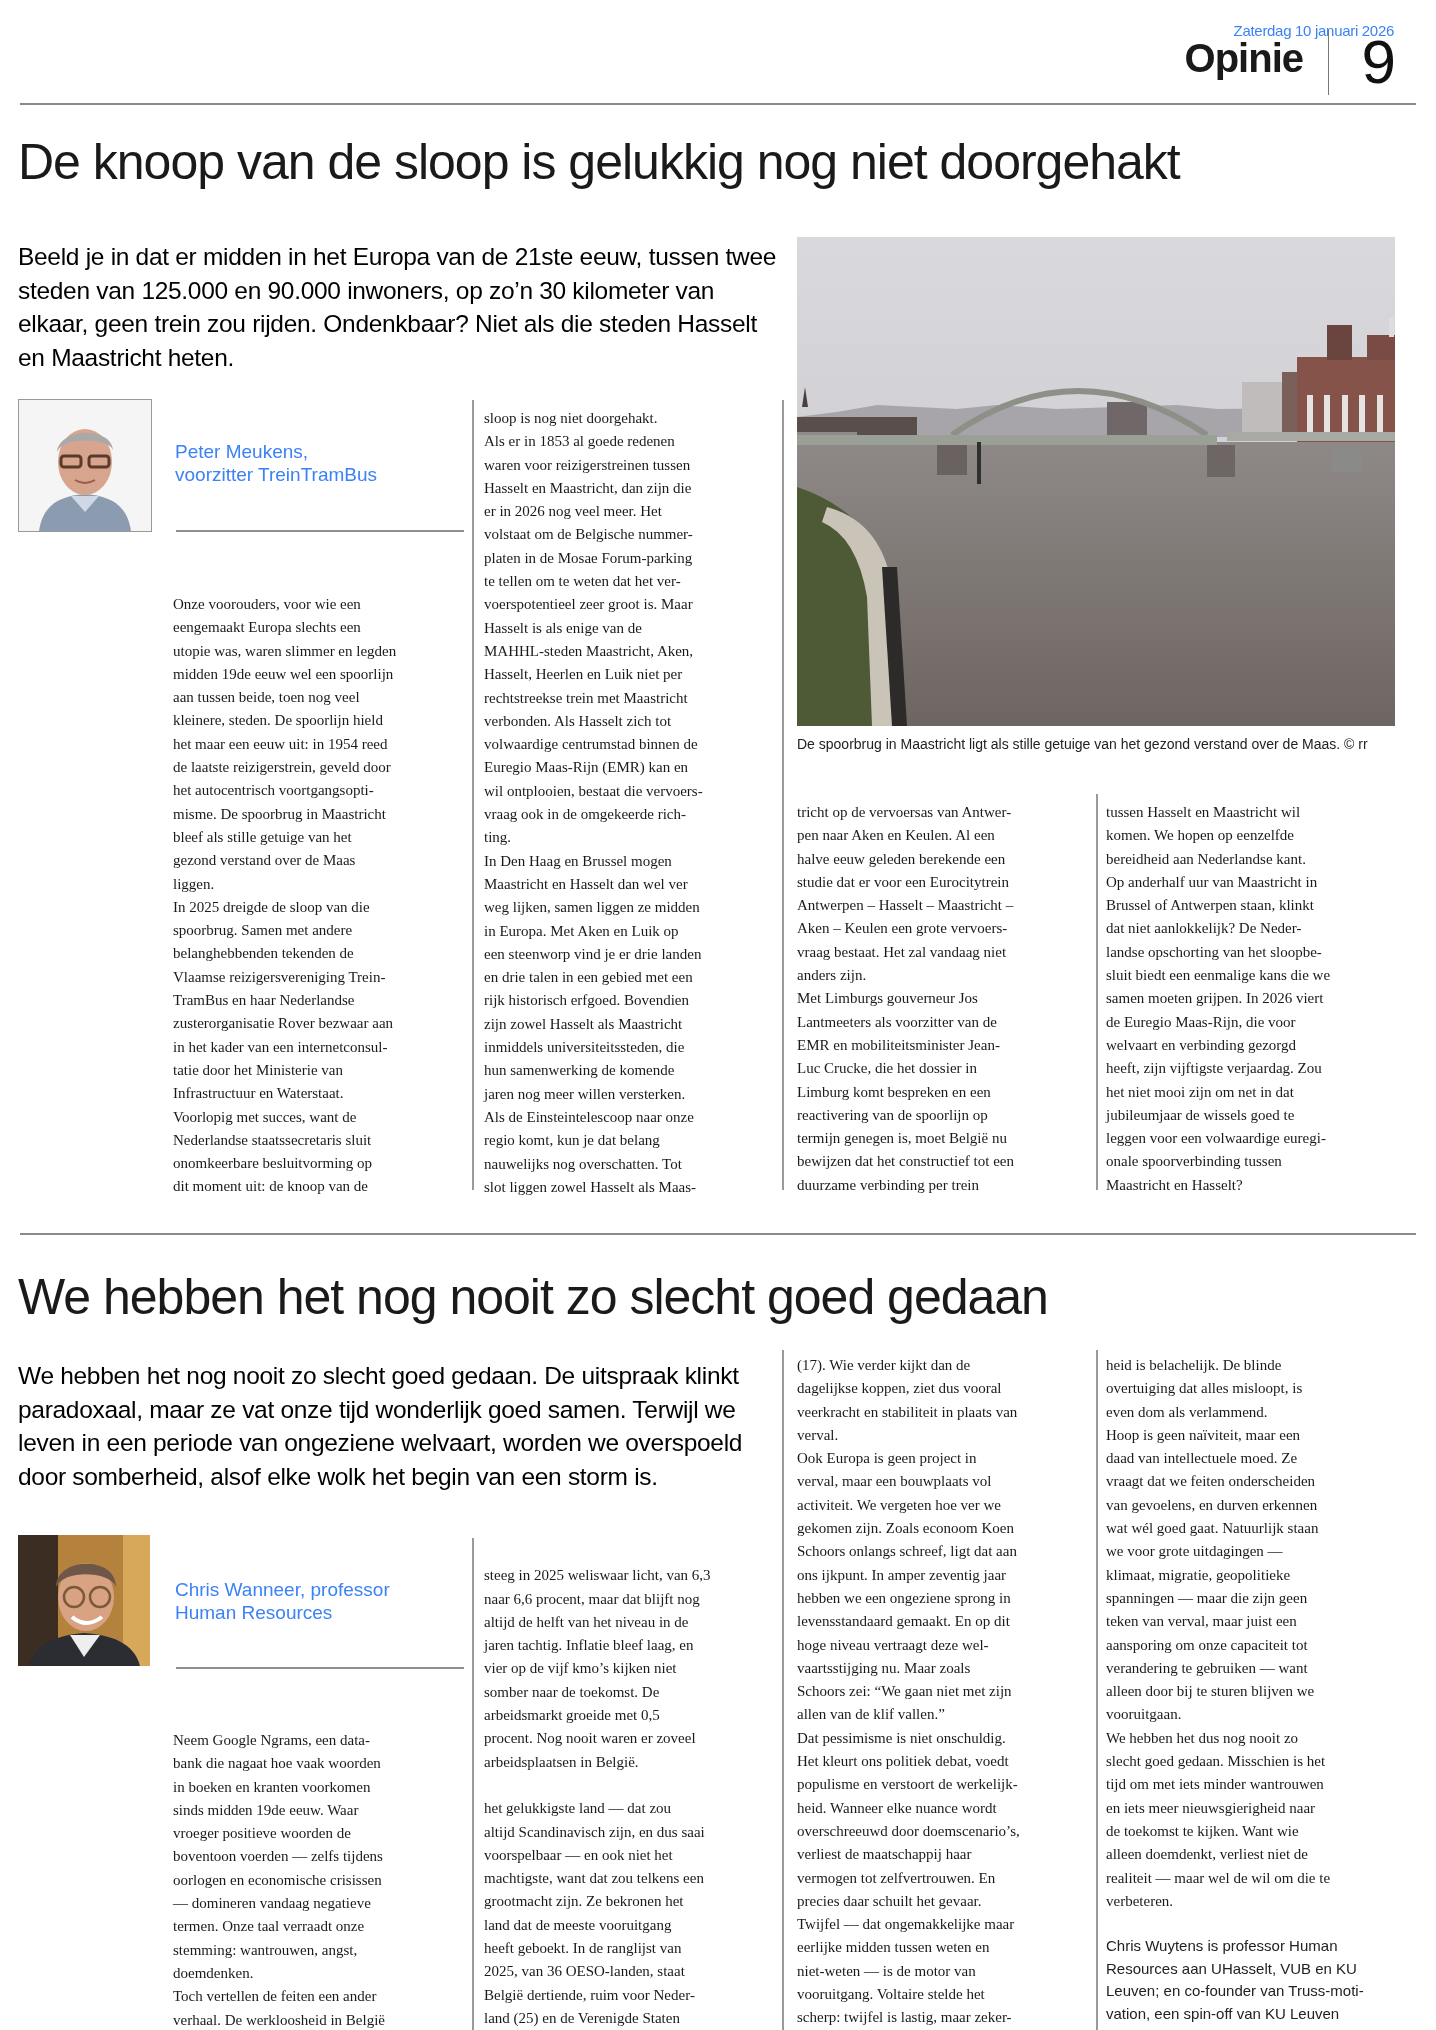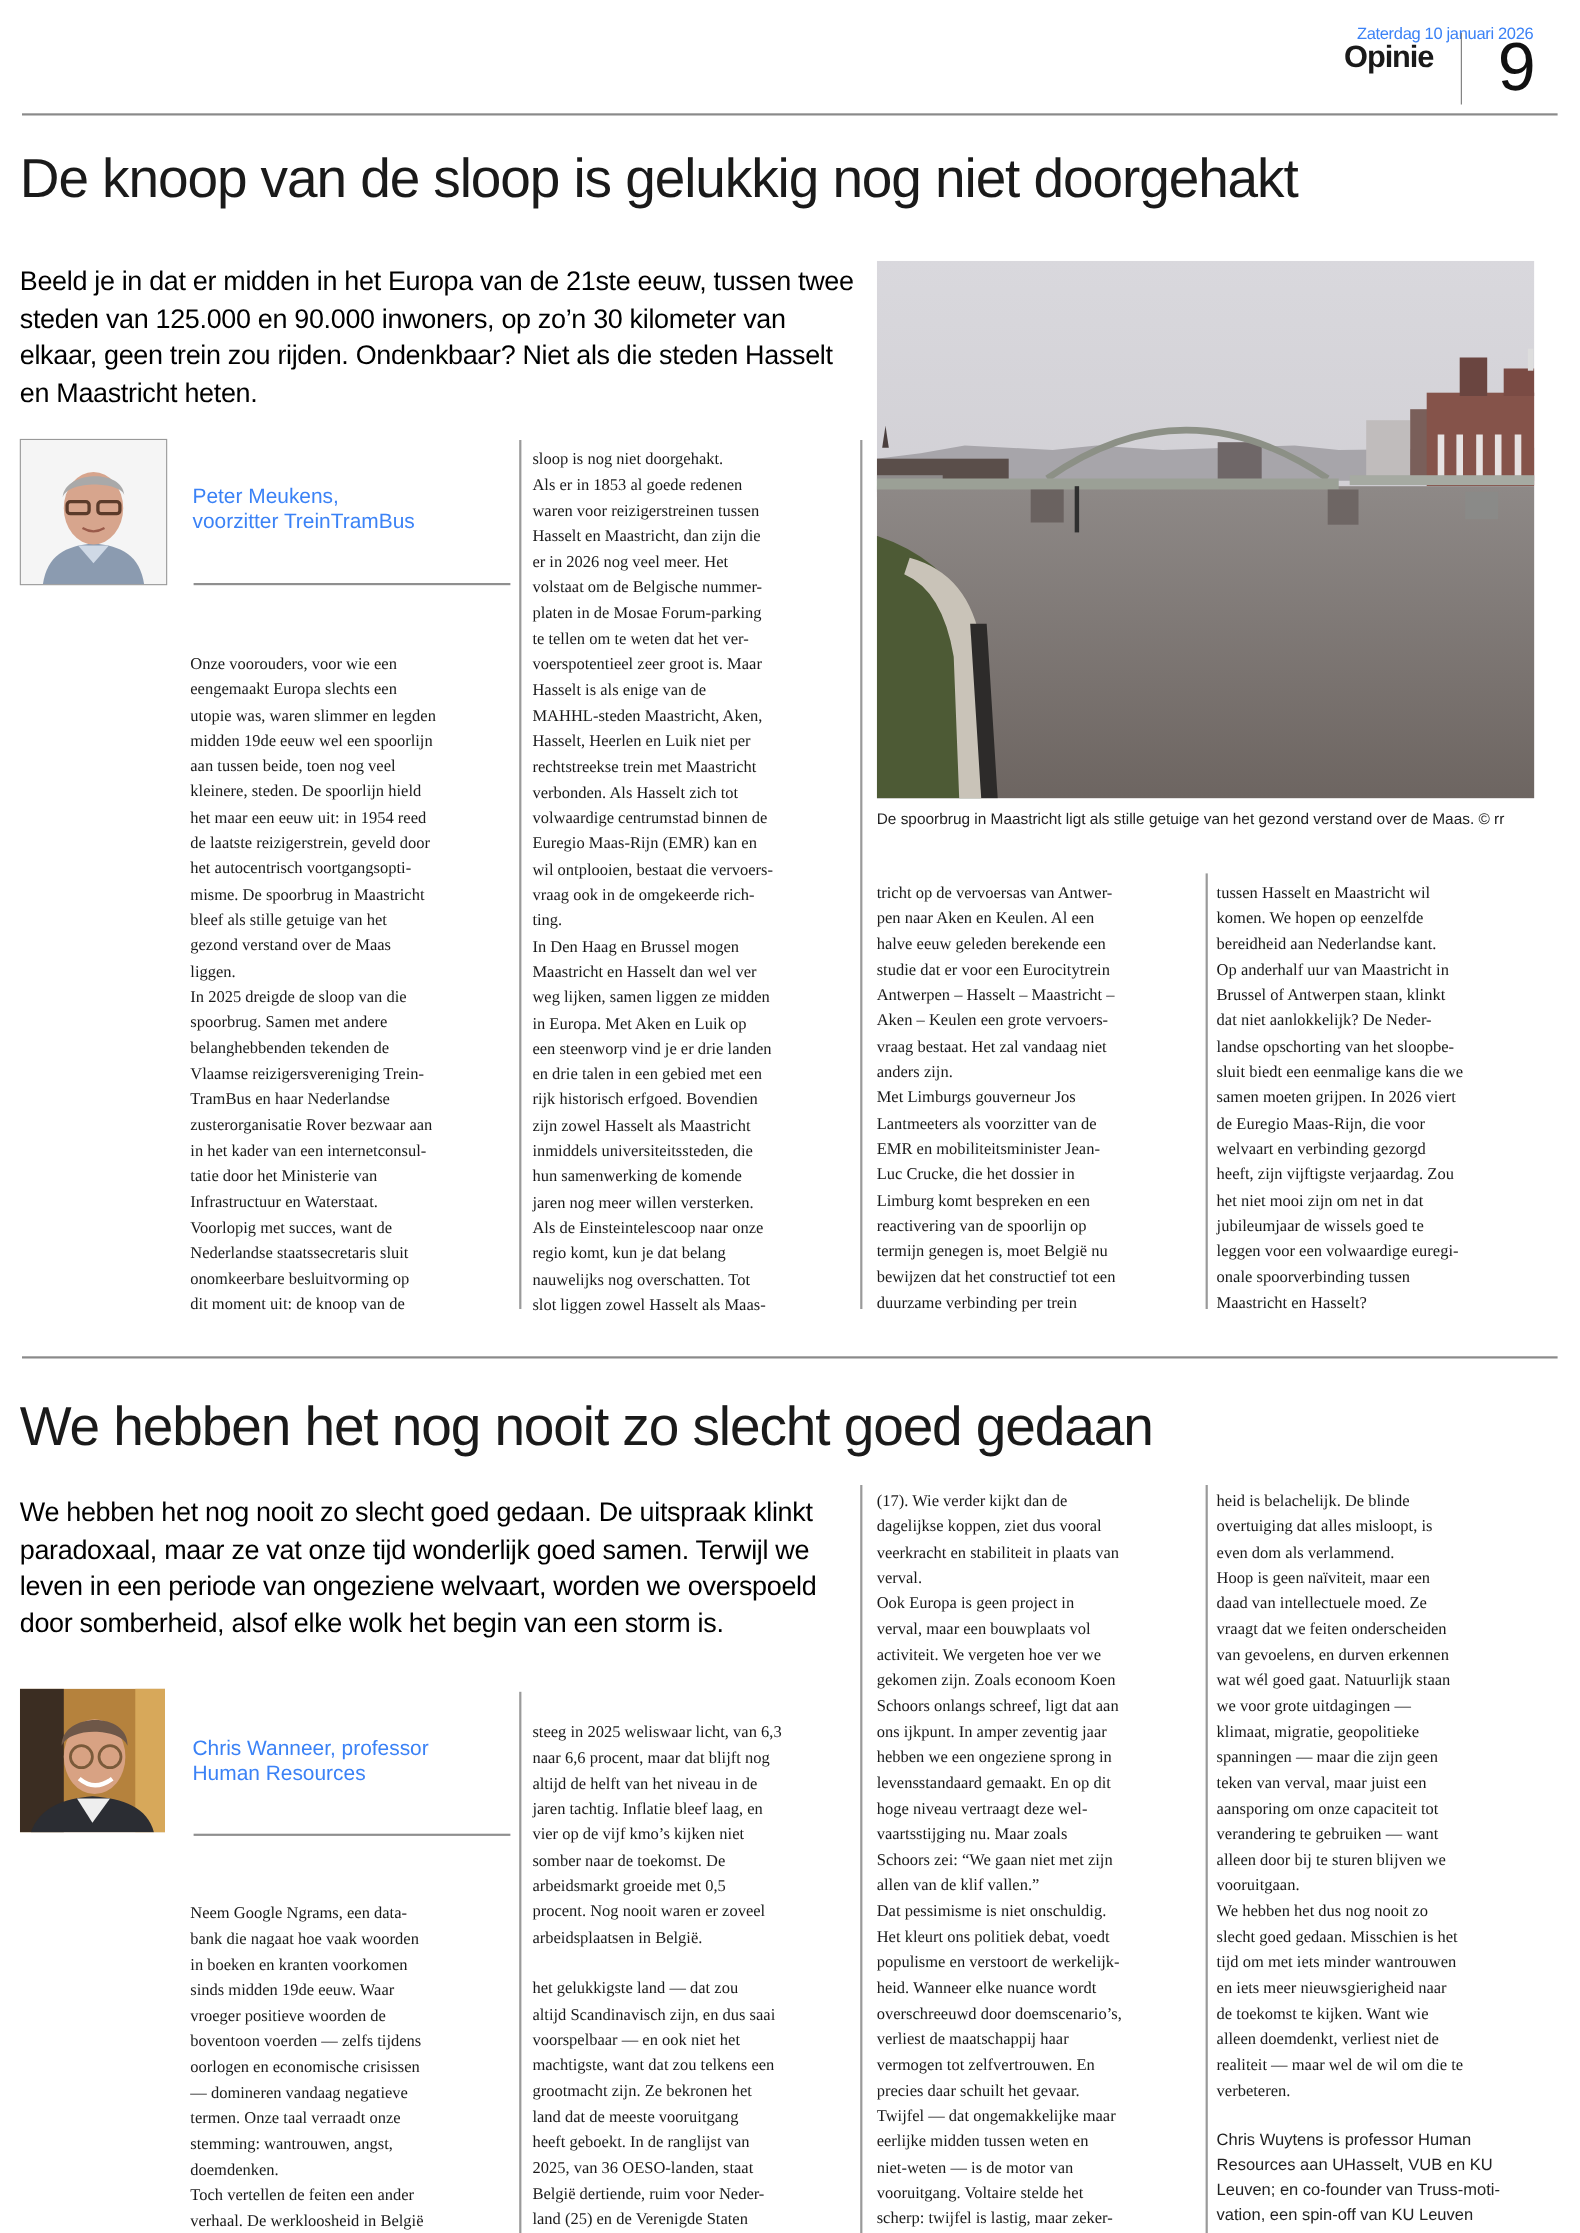--- a/index.html
+++ b/index.html
@@ -3,21 +3,21 @@
 <meta charset="utf-8">
 <style>
   html, body { margin: 0; padding: 0; background: #ffffff; }
   body { width: 1436px; height: 2030px; position: relative; overflow: hidden; color: #1a1a1a; }
   .sans { font-family: "Liberation Sans", "DejaVu Sans", sans-serif; }
   .serif { font-family: "Liberation Serif", "DejaVu Serif", serif; }
   .abs { position: absolute; }
 
   
   .dateline { right: 42px; top: 2px; font-size: 15px; color: #3b82f6; letter-spacing: -0.3px; margin-top: 20px; }
-  .section { right: 133px; top: 36px; font-size: 28px; font-weight: bold; letter-spacing: -1px; }
+  .section { right: 133px; top: 36px; font-size: 40px; font-weight: bold; letter-spacing: -1px; }
   .vsep { left: 1328px; top: 30px; width: 1px; height: 65px; background: #777; }
   .pageno { right: 40px; top: 26px; font-size: 62px; font-weight: 300; color: #111; }
   .hrule { left: 20px; width: 1396px; height: 2px; background: #8a8a8a; }
 
   .headline { left: 18px; font-size: 50px; font-weight: normal; letter-spacing: -1px; line-height: 1.1; white-space: nowrap; }
   .intro { left: 18px; width: 760px; font-size: 24.5px; line-height: 33.5px; color: #000000; letter-spacing: -0.3px; }
 
   .portrait { left: 18px; width: 132px; border: 1px solid #999; overflow: hidden; }
   .byline { left: 175px; font-size: 19px; line-height: 23px; color: #3b82f6; }
   .byline-rule { left: 176px; width: 288px; height: 2px; background: #8f8f8f; }

